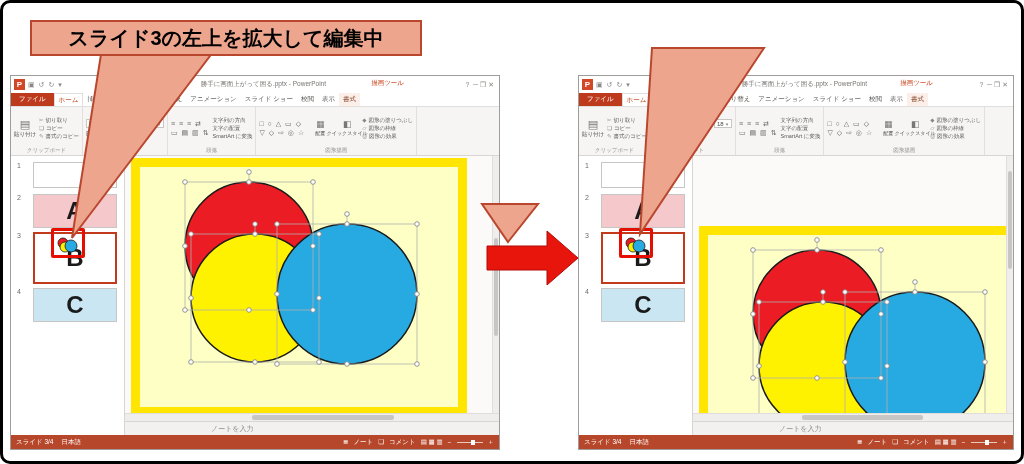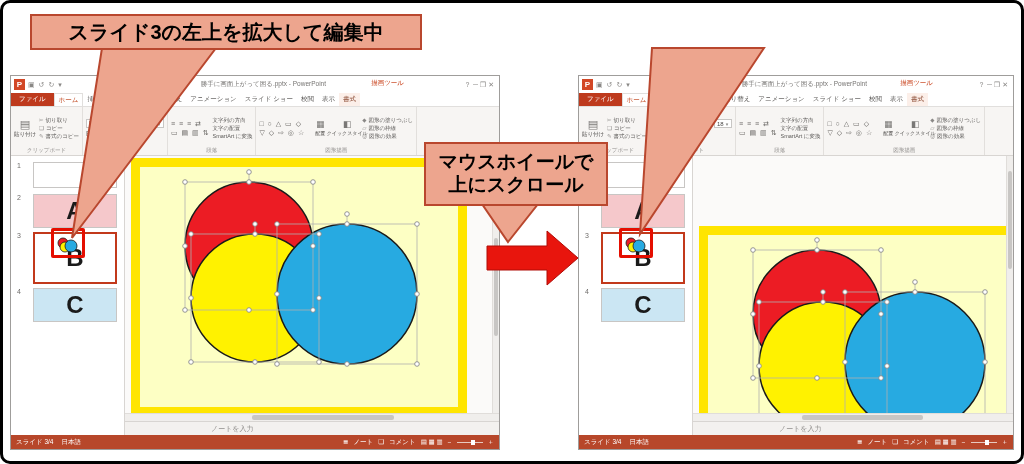--- a/index.html
+++ b/index.html
@@ -8,21 +8,21 @@
   #stage { position:relative; width:1024px; height:464px; background:#fff; }
 
   
   .frame { position:absolute; inset:0; border:3px solid #000; border-radius:10px;
     pointer-events:none; z-index:50; }
 
   
   .callout { position:absolute; background:#EDA58E; border:2px solid #B9472E;
     display:flex; align-items:center; justify-content:center; text-align:center;
     font-weight:bold; color:#000; z-index:30; font-size:20px; line-height:1.2; }
-  .callout.left   { left:30px;  top:14px;  width:392px; height:36px; }
+  .callout.left   { left:30px;  top:20px;  width:392px; height:36px; }
   .callout.right  { left:598px; top:14px;  width:390px; height:36px; }
   .callout.middle { left:424px; top:142px; width:184px; height:64px;
     flex-direction:column; font-size:19px; }
 
   .overlay { position:absolute; left:0; top:0; z-index:20; pointer-events:none; }
 
   
   .ppwin { position:absolute; top:75px; height:375px; background:#fff;
     border:1px solid #9f9d9b; display:flex; flex-direction:column; z-index:10;
     font-size:6.5px; color:#4a4846; }
@@ -498,19 +498,15 @@
   <svg class="overlay" width="1024" height="464" viewBox="0 0 1024 464">
     <path d="M102,48 L216,48 L72,238 Z" fill="#EDA58E" stroke="#B9472E" stroke-width="2"></path>
     <path d="M652,48 L764,48 L640,234 Z" fill="#EDA58E" stroke="#B9472E" stroke-width="2"></path>
     <path d="M482,204 L538,204 L508,242 Z" fill="#EDA58E" stroke="#B9472E" stroke-width="2"></path>
     <path d="M487,246 L547,246 L547,231 L578,258 L547,285 L547,270 L487,270 Z" fill="#E8150D" stroke="#B00C07" stroke-width="1"></path>
   </svg>
 
   <div class="callout left">
     <span>スライド3の左上を拡大して編集中</span>
   </div>
-  <div class="callout middle">
-    <span>マウスホイールで</span>
-    <span>上にスクロール</span>
-  </div>
 
   <div class="frame"></div>
 </div>
 
 </body></html>

